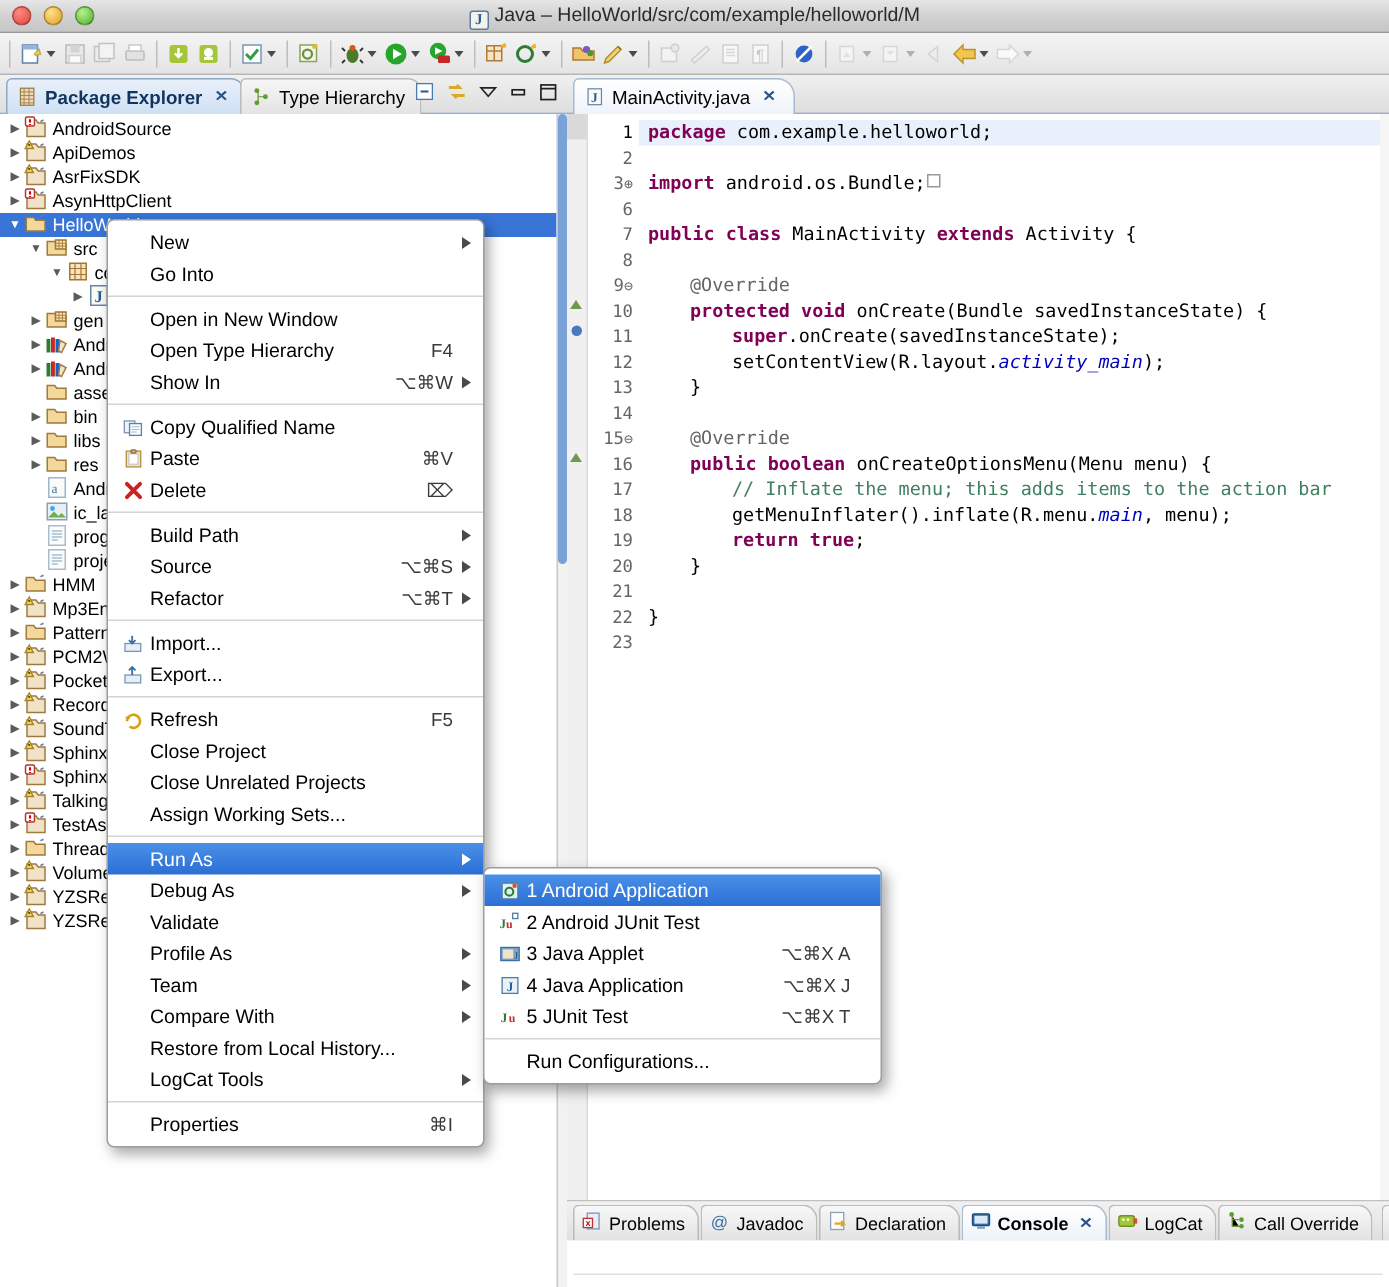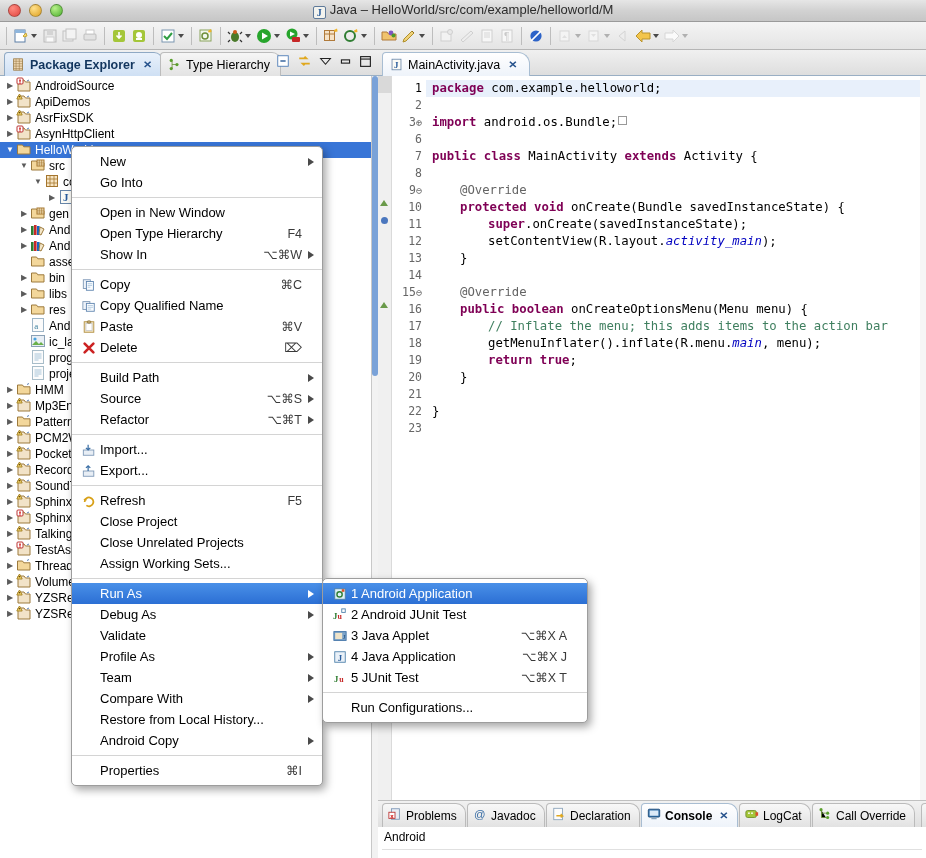--- a/index.html
+++ b/index.html
@@ -899,21 +899,20 @@
               <circle cx="3.5" cy="3" r="1.8" fill="#5aa02c"></circle>
               <circle cx="11" cy="7" r="1.8" fill="#5aa02c"></circle>
               <circle cx="11" cy="12" r="1.8" fill="#5aa02c"></circle>
               <path d="M4 4v8h5M4 7h5" stroke="#6b8f3a"></path>
             </svg></span>
           <span>Call Override</span>
         </div>
         <div class="btab" style="left: 543px;"></div>
       </div>
     <div class="console-body">
-      <div class="console-label">Android</div>
       <div class="console-out"></div>
     </div>
   </div>
 
   <div class="ctxmenu" id="ctxmenu">
       <div class="mi">
         <span class="mi-ico"></span>
         <span class="mi-lbl">New</span>
         <span class="mi-sub"></span>
       </div>
@@ -931,31 +930,20 @@
         <span class="mi-lbl">Open Type Hierarchy</span>
         <span class="mi-key">F4</span>
       </div>
       <div class="mi">
         <span class="mi-ico"></span>
         <span class="mi-lbl">Show In</span>
         <span class="mi-key">⌥⌘W</span>
         <span class="mi-sub"></span>
       </div>
       <div class="msep"></div>
-      <div class="mi">
-        <span class="mi-ico">
-          <svg width="14" height="14" viewBox="0 0 16 16">
-            <rect x="1.5" y="2" width="8" height="10" fill="#eef3f9" stroke="#7b96b5"></rect>
-            <rect x="5" y="4" width="8" height="10" fill="#fbfdff" stroke="#5b82ad"></rect>
-            <path d="M6.5 6.5h5M6.5 8.5h5M6.5 10.5h3" stroke="#9bbad6" stroke-width=".8"></path>
-          </svg>
-        </span>
-        <span class="mi-lbl">Copy</span>
-        <span class="mi-key">⌘C</span>
-      </div>
       <div class="mi">
         <span class="mi-ico">
           <svg width="14" height="14" viewBox="0 0 16 16">
             <rect x="1" y="3" width="8" height="9" fill="#eef3f9" stroke="#7b96b5"></rect>
             <rect x="5" y="5" width="9" height="9" fill="#fbfdff" stroke="#5b82ad"></rect>
             <path d="M6.5 7.5h6M6.5 9.5h6M6.5 11.5h4" stroke="#9bbad6" stroke-width=".8"></path>
           </svg>
         </span>
         <span class="mi-lbl">Copy Qualified Name</span>
       </div>
@@ -1068,21 +1056,21 @@
         <span class="mi-ico"></span>
         <span class="mi-lbl">Compare With</span>
         <span class="mi-sub"></span>
       </div>
       <div class="mi">
         <span class="mi-ico"></span>
         <span class="mi-lbl">Restore from Local History...</span>
       </div>
       <div class="mi">
         <span class="mi-ico"></span>
-        <span class="mi-lbl">Android Copy</span>
+        <span class="mi-lbl">LogCat Tools</span>
         <span class="mi-sub"></span>
       </div>
       <div class="msep"></div>
       <div class="mi">
         <span class="mi-ico"></span>
         <span class="mi-lbl">Properties</span>
         <span class="mi-key">⌘I</span>
       </div>
     </div>
 

